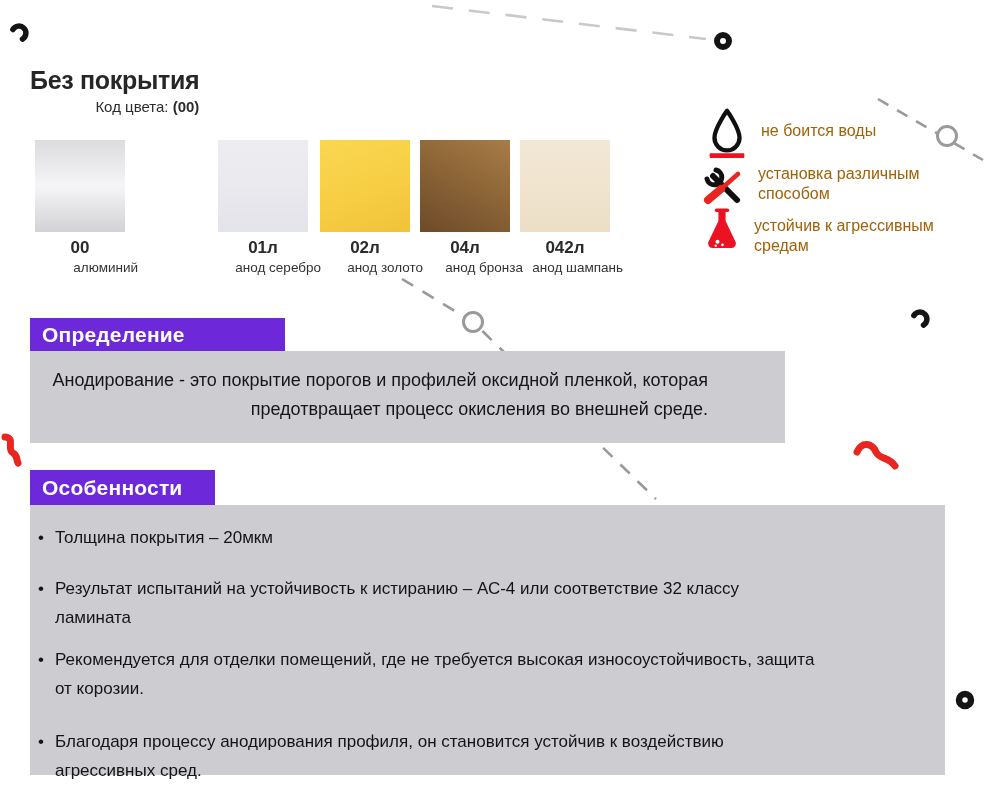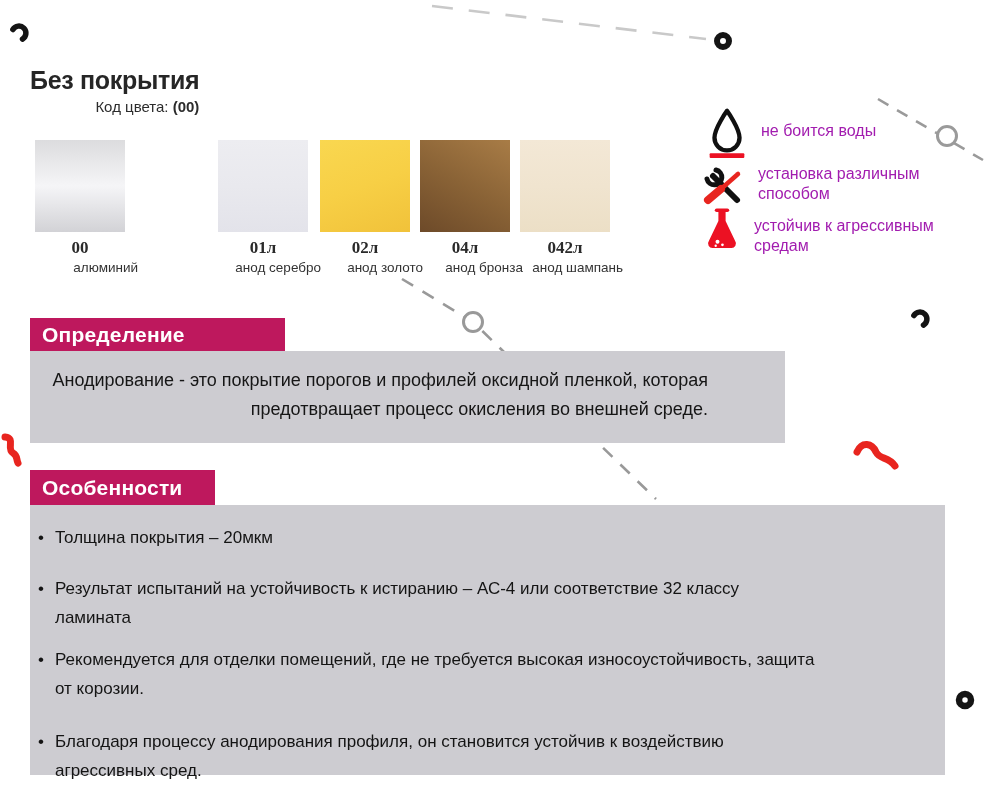--- a/index.html
+++ b/index.html
@@ -13,40 +13,40 @@
   .col-head { position:absolute; top:66px; color:#262626; }
   .col-head h1 { font-size:25px; font-weight:bold; letter-spacing:-0.3px; }
   .col-head .sub { font-size:15px; margin-top:3px; color:#2c2c2c; white-space:pre; }
   .col-head .sub b { font-weight:bold; }
   #head-nocoat { left:30px;text-align:right; }
   #head-anod  { left:218px; }
 
   
   .swatch { position:absolute; top:140px; width:90px; height:92px; }
   .sw-label { position:absolute; top:238px; width:116px; text-align:center; color:#2a2a2a; }
-  .sw-label .code { font-size:17px; font-weight:600;font-family:Liberation Serif, serif; }
+  .sw-label .code { font-size:17px; font-weight:600; }
   .sw-label .name { font-size:13.5px; margin-top:2px; color:#333;text-align:right; }
   .p0 { left:35px; }  .lp0 { left:22px; }
   .p1 { left:218px; } .lp1 { left:205px; }
   .p2 { left:320px; } .lp2 { left:307px; }
   .p3 { left:420px; } .lp3 { left:407px; }
   .p4 { left:520px; } .lp4 { left:507px; }
 
   
-  .benefit-text { position:absolute; font-size:16px; color:#a21caf; line-height:1.28; }
+  .benefit-text { position:absolute; font-size:16px; color:#a16207; line-height:1.28; }
   #btxt-0 { left:761px; top:121px; max-width:220px; }
   #btxt-1 { left:758px; top:164px; max-width:215px; }
   #btxt-2 { left:754px; top:216px; max-width:195px; }
   .bicon { position:absolute; }
   #bicon-0 { left:707px; top:107px; }
   #bicon-1 { left:699px; top:162px; }
   #bicon-2 { left:704px; top:205px; }
 
   
-  .banner { position:absolute; background:#be185d; color:#ffffff; font-size:21px;
+  .banner { position:absolute; background:#6d28d9; color:#ffffff; font-size:21px;
             font-weight:bold; display:flex; align-items:center; padding-left:12px;
             letter-spacing:0.2px; }
   #banner-def  { left:30px; top:318px; width:255px; height:33px; }
   #banner-feat { left:30px; top:470px; width:185px; height:35px; }
   .graybox { position:absolute; background:#CDCCD1; color:#161616; }
   #box-def  { left:30px; top:351px; width:755px; height:92px; padding:15px 18px;
               font-size:18px; line-height:1.6; font-weight:500;text-align:right; }
   #box-def .inner { max-width:660px; }
   #box-feat { left:30px; top:505px; width:915px; height:270px; padding:16px 8px; }
   #box-feat ul { list-style:none; }

